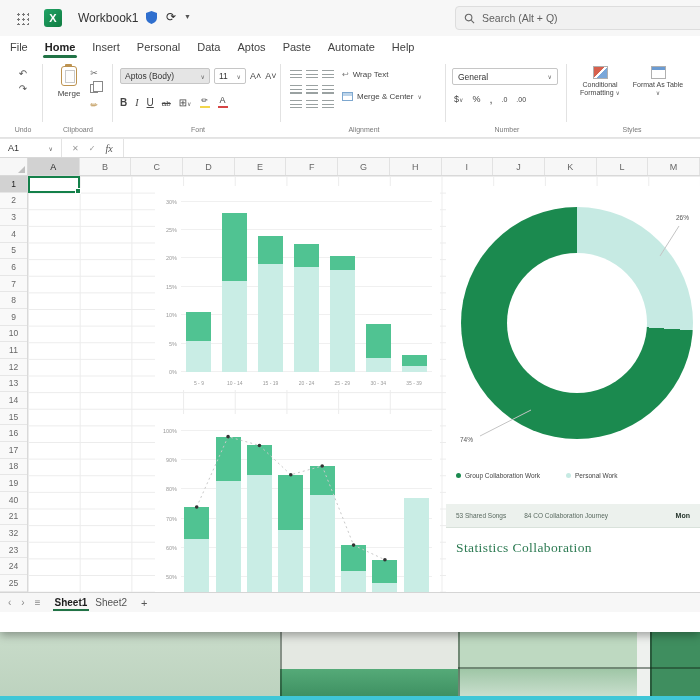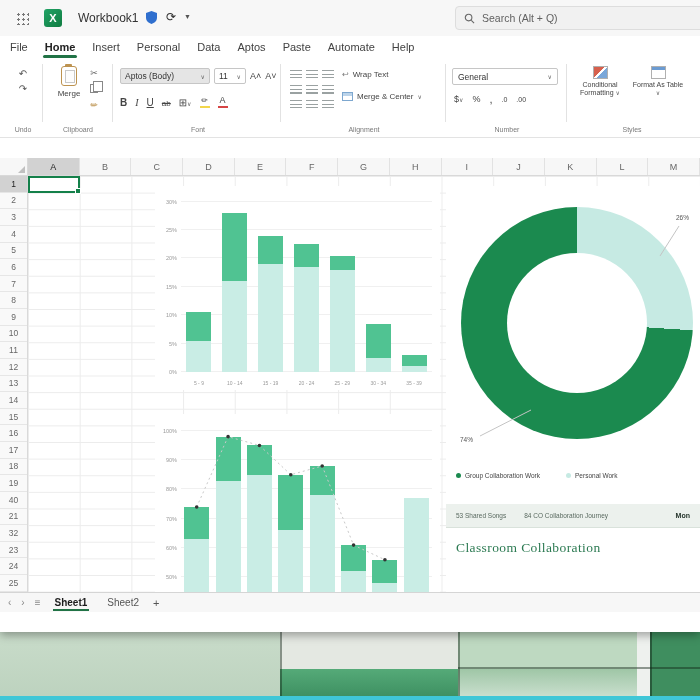--- a/index.html
+++ b/index.html
@@ -303,20 +303,32 @@
           <div class="stylbl"><span>Format As Table</span> <span class="chev">∨</span></div>
         </div>
         <div class="stybtn" style="left:116px">
 
           <div class="stylbl"> </div>
         </div>
         <div class="glabel" style="right:60px;left:auto;width:80px">Styles</div>
       </div>
     </div>
 
+    <div class="formulabar">
+      <div class="nbox">
+          <span>A1</span>
+          <span class="chev">∨</span>
+        </div>
+      <div class="fxgroup">
+        <span class="gx">✕</span>
+        <span class="gx">✓</span>
+        <span class="fxit">fx</span>
+      </div>
+      <div style="flex:1"></div>
+    </div>
 
     <div class="corner"></div>
     <div class="colheads">
         <div class="colh sel">A</div>
         <div class="colh">B</div>
         <div class="colh">C</div>
         <div class="colh">D</div>
         <div class="colh">E</div>
         <div class="colh">F</div>
         <div class="colh">G</div>
@@ -519,28 +531,28 @@
             <span class="ldot" style="background: rgb(198, 234, 227);"></span>
             <span>Personal Work</span>
           </div>
         </div>
 
       <div class="statsrow">
         <span>53 Shared Songs</span>
         <span class="statmid">84 CO Collaboration Journey</span>
         <span class="statright">Mon</span>
       </div>
-      <div class="cardtitle">Classroom Collaboration</div>
+      <div class="cardtitle">Statistics Collaboration</div>
     </div>
 
     <div class="tabbar">
       <span class="tnav">‹</span>
       <span class="tnav">›</span>
       <span class="tnav">≡</span>
-      <span id="sheettabs" style="display:flex;gap:12px;height:100%">
+      <span id="sheettabs" style="display:flex;gap:0;height:100%">
           <span class="sheettab active">Sheet1</span>
           <span class="sheettab">Sheet2</span>
         </span>
       <span class="addsheet">+</span>
     </div>
 
 
   </div>
 </div>
 

